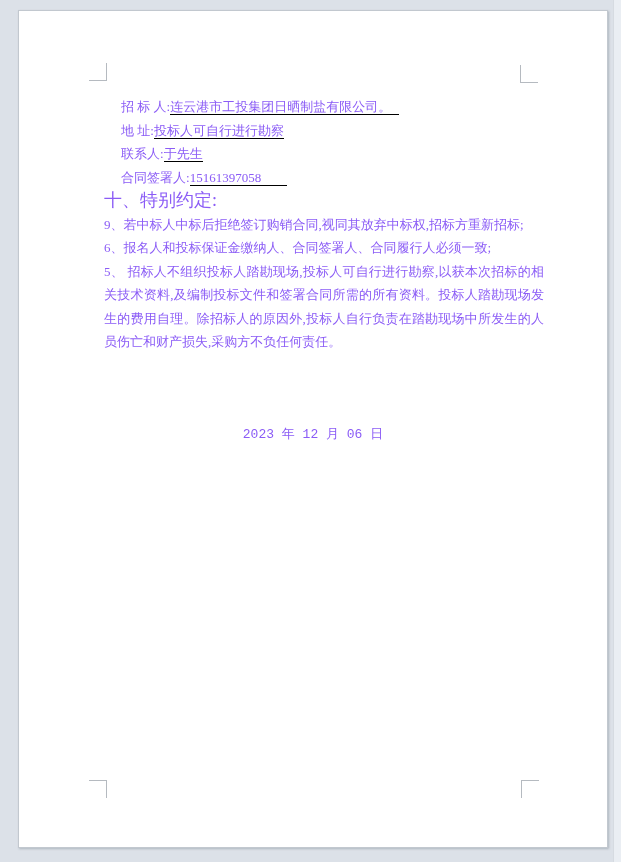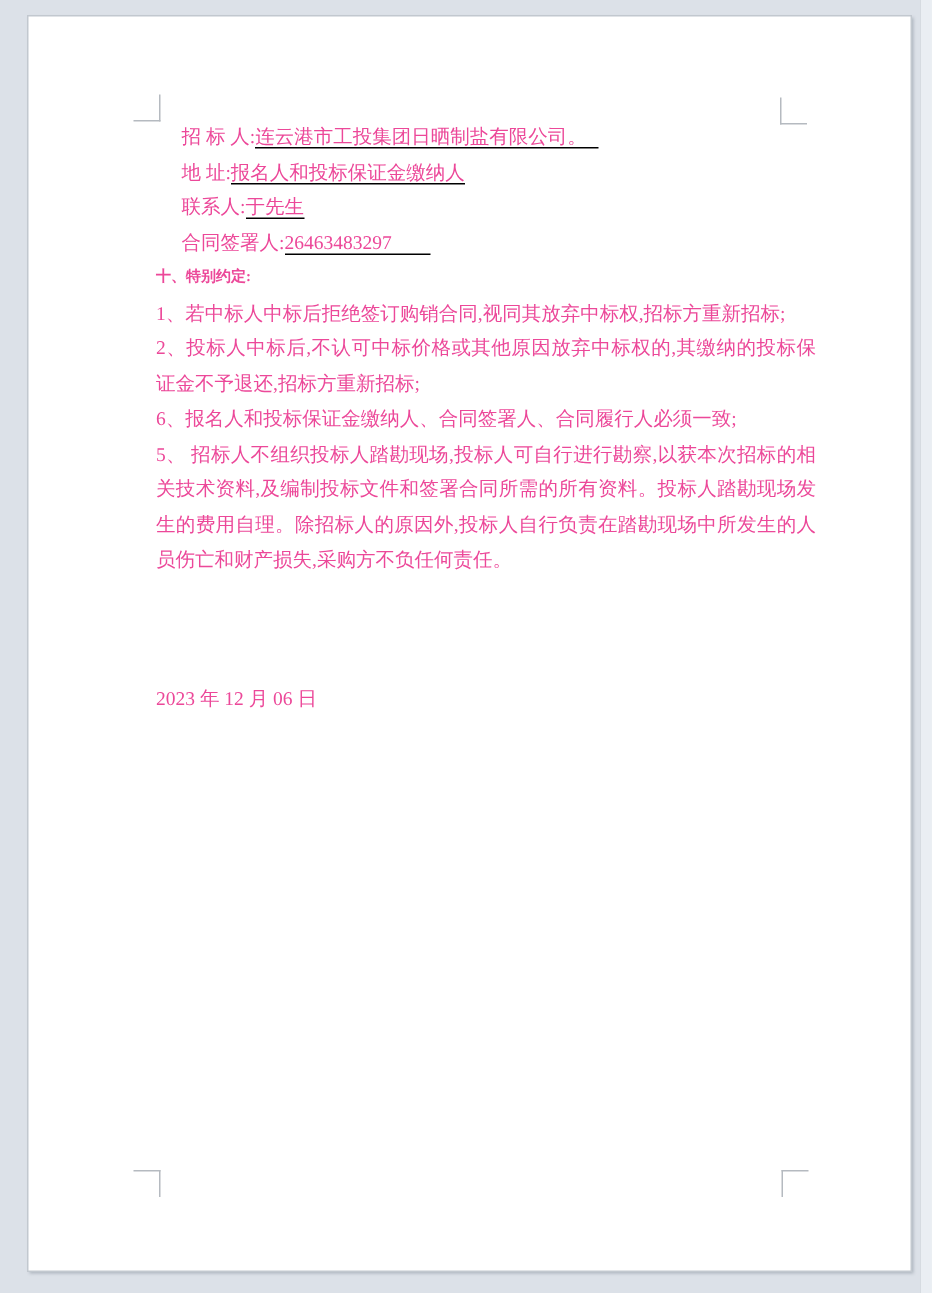--- a/index.html
+++ b/index.html
@@ -26,77 +26,77 @@
     box-sizing: border-box;
     box-shadow: 1px 1px 2px rgba(120,130,142,0.45);
   }
   .mark { position: absolute; width: 17px; height: 17px; }
   .mark-tl { left: 70px;  top: 52px;  border-right: 1px solid #b5bac0; border-bottom: 1px solid #b5bac0; }
   .mark-tr { left: 501px; top: 54px;  border-left: 1px solid #b5bac0;  border-bottom: 1px solid #b5bac0; }
   .mark-bl { left: 70px;  top: 769px; border-right: 1px solid #b5bac0; border-top: 1px solid #b5bac0; }
   .mark-br { left: 502px; top: 769px; border-left: 1px solid #b5bac0;  border-top: 1px solid #b5bac0; }
   .content {
     position: absolute;
-    left: 85px; top: 68px;
+    left: 85px; top: 84px;
     width: 440px;
     font-size: 13px;
     line-height: 23.5px;
-    color: #ec4899;
+    color: #8b5cf6;
   }
   .content p { margin: 0; }
   .contact-line { padding-left: 17px; white-space: nowrap; }
   .contact-label { }
   .u {
     border-bottom: 1px solid #000;
     padding-bottom: 0px;
   }
   .u-company { padding-right: 8px; }
   .u-phone { padding-right: 26px; }
   .section-heading {
     margin: 0;
-    font-size: 10px;
-    font-weight: 700;
+    font-size: 18px;
+    font-weight: 400;
     line-height: 23.5px;
   }
   .clause {
     text-align: justify;
     text-align-last: left;
   }
   .date-line {
     margin-top: 69px !important;
-    text-align: left;
+    text-align: center;
     padding-right: 22px;
+    font-family: Liberation Mono, monospace;
   }
 </style>
 </head>
 <body>
 
 <div class="canvas">
 
   <div class="page">
 
     <div class="mark mark-tl"></div>
     <div class="mark mark-tr"></div>
     <div class="mark mark-bl"></div>
     <div class="mark mark-br"></div>
 
     <div class="content">
 
       <p class="contact-line"><span class="contact-label">招 标 人:</span><span class="u u-company">连云港市工投集团日晒制盐有限公司。</span></p>
 
-      <p class="contact-line"><span class="contact-label">地   址:</span><span class="u">报名人和投标保证金缴纳人</span></p>
+      <p class="contact-line"><span class="contact-label">地   址:</span><span class="u">投标人可自行进行勘察</span></p>
 
       <p class="contact-line"><span class="contact-label">联系人:</span><span class="u">于先生</span></p>
 
-      <p class="contact-line"><span class="contact-label">合同签署人:</span><span class="u u-phone">26463483297</span></p>
+      <p class="contact-line"><span class="contact-label">合同签署人:</span><span class="u u-phone">15161397058</span></p>
 
       <p class="section-heading">十、特别约定:</p>
 
-      <p class="clause">1、若中标人中标后拒绝签订购销合同,视同其放弃中标权,招标方重新招标;</p>
-      <p class="clause">2、投标人中标后,不认可中标价格或其他原因放弃中标权的,其缴纳的投标保证金不予退还,招标方重新招标;</p>
+      <p class="clause">9、若中标人中标后拒绝签订购销合同,视同其放弃中标权,招标方重新招标;</p>
       <p class="clause">6、报名人和投标保证金缴纳人、合同签署人、合同履行人必须一致;</p>
       <p class="clause">5、 招标人不组织投标人踏勘现场,投标人可自行进行勘察,以获本次招标的相关技术资料,及编制投标文件和签署合同所需的所有资料。投标人踏勘现场发生的费用自理。除招标人的原因外,投标人自行负责在踏勘现场中所发生的人员伤亡和财产损失,采购方不负任何责任。</p>
 
       <p class="date-line">2023 年 12 月 06 日</p>
 
     </div>
   </div>
 
   <div class="scroll-strip"></div>
 

